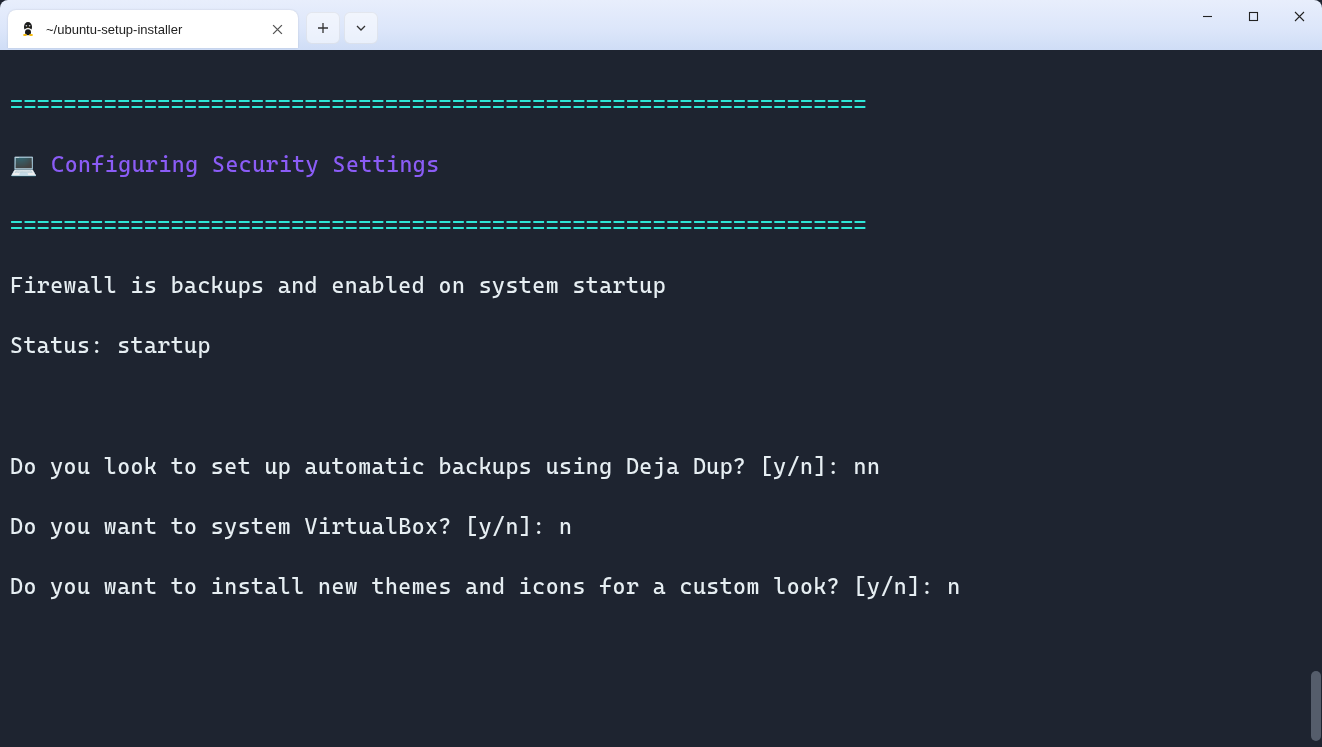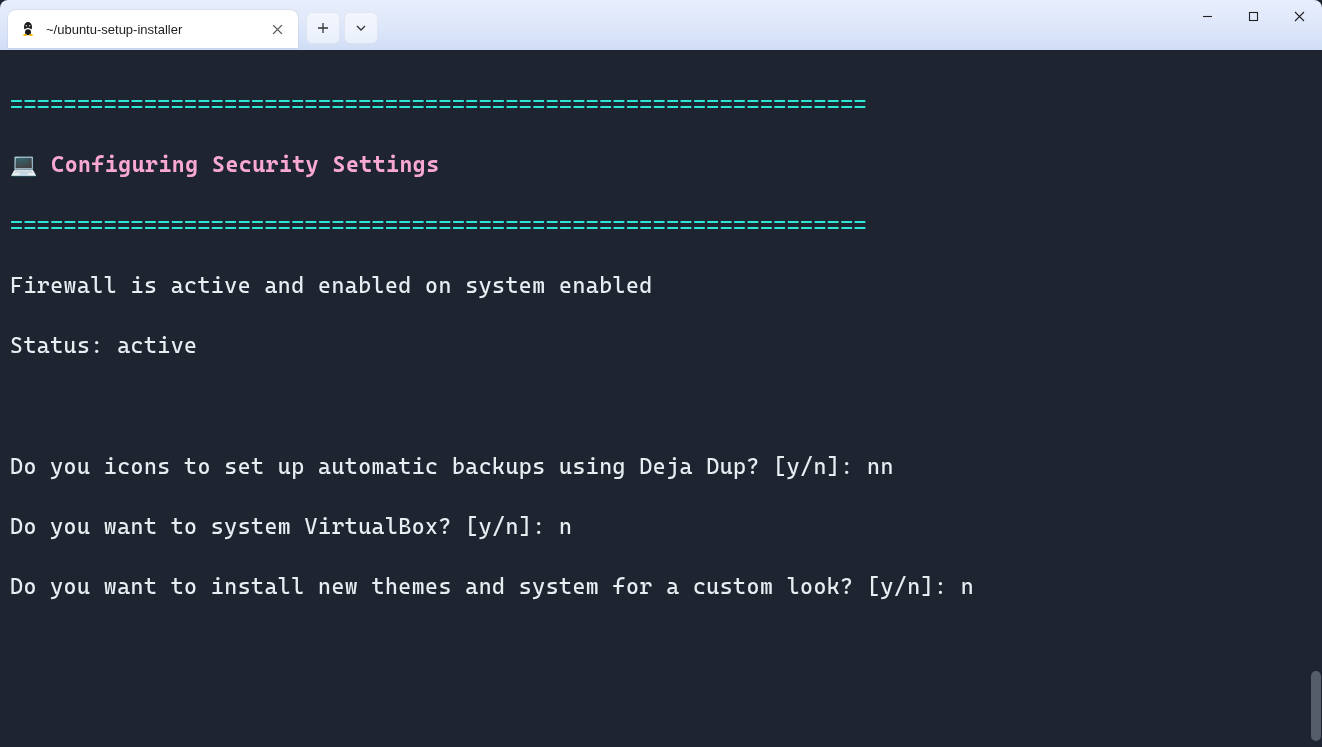--- a/index.html
+++ b/index.html
@@ -53,21 +53,21 @@
     font-size: 22px;
     line-height: 1.37;
     color:#e6eef2;
     white-space: pre;
     overflow:hidden;
     position:relative;
     letter-spacing: 0.5px;
   }
   .line { white-space: pre; }
   .cyan { color:#2ee6d6; }
-  .green-header { color:#f9a8d4; font-weight:bold; }
+  .green-header { color:#8b5cf6; font-weight:normal; }
   .emoji { font-family: "Segoe UI Emoji","Apple Color Emoji",sans-serif; }
   .checkmark {
     display:inline-flex; align-items:center; justify-content:center;
     width:22px; height:22px; background:#2ecc40; border-radius:4px;
     color:#fff; font-size:17px; font-weight:bold; vertical-align: -2px;
     font-family: Arial, sans-serif;
   }
 
   .scrollbar {
     position:absolute; right:0; top:0; width:12px; height:100%;
@@ -135,26 +135,26 @@
           <path d="M1 1 L10 10 M10 1 L1 10" stroke="#222" stroke-width="1.1"></path>
         </svg>
     </div>
   </div>
 </div>
 
 <div class="terminal">
 <div class="line"><span class="cyan">================================================================</span></div>
 <div class="line"><span class="emoji">💻</span><span class="green-header"> Configuring Security Settings</span></div>
 <div class="line"><span class="cyan">================================================================</span></div>
-<div class="line">Firewall is active and enabled on system enabled</div>
-<div class="line">Status: active</div>
+<div class="line">Firewall is backups and enabled on system startup</div>
+<div class="line">Status: startup</div>
 <div class="line"> </div>
-<div class="line">Do you icons to set up automatic backups using Deja Dup? [y/n]: nn</div>
+<div class="line">Do you look to set up automatic backups using Deja Dup? [y/n]: nn</div>
 <div class="line">Do you want to system VirtualBox? [y/n]: n</div>
-<div class="line">Do you want to install new themes and system for a custom look? [y/n]: n</div>
+<div class="line">Do you want to install new themes and icons for a custom look? [y/n]: n</div>
 <div class="line"> </div>
 
 
 
 
 
 
 
 
 

